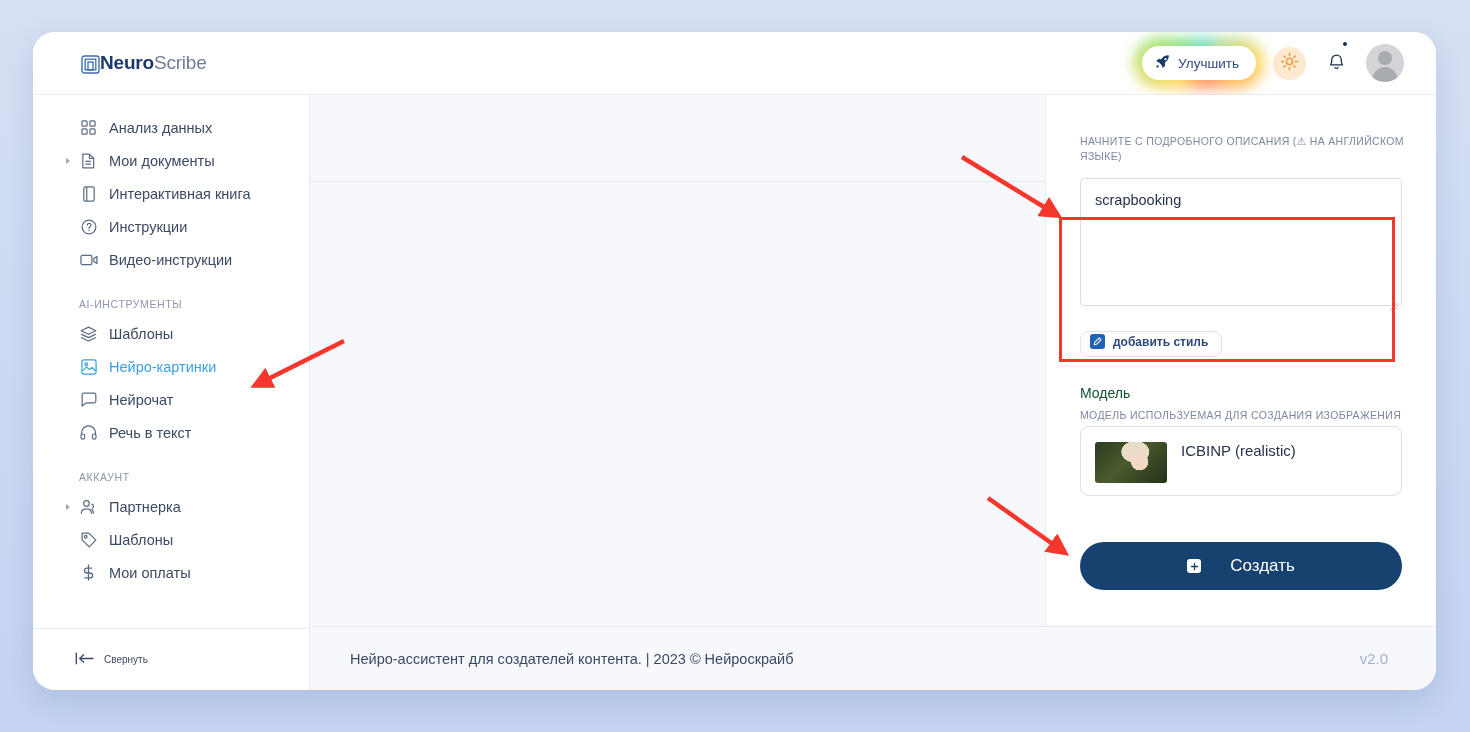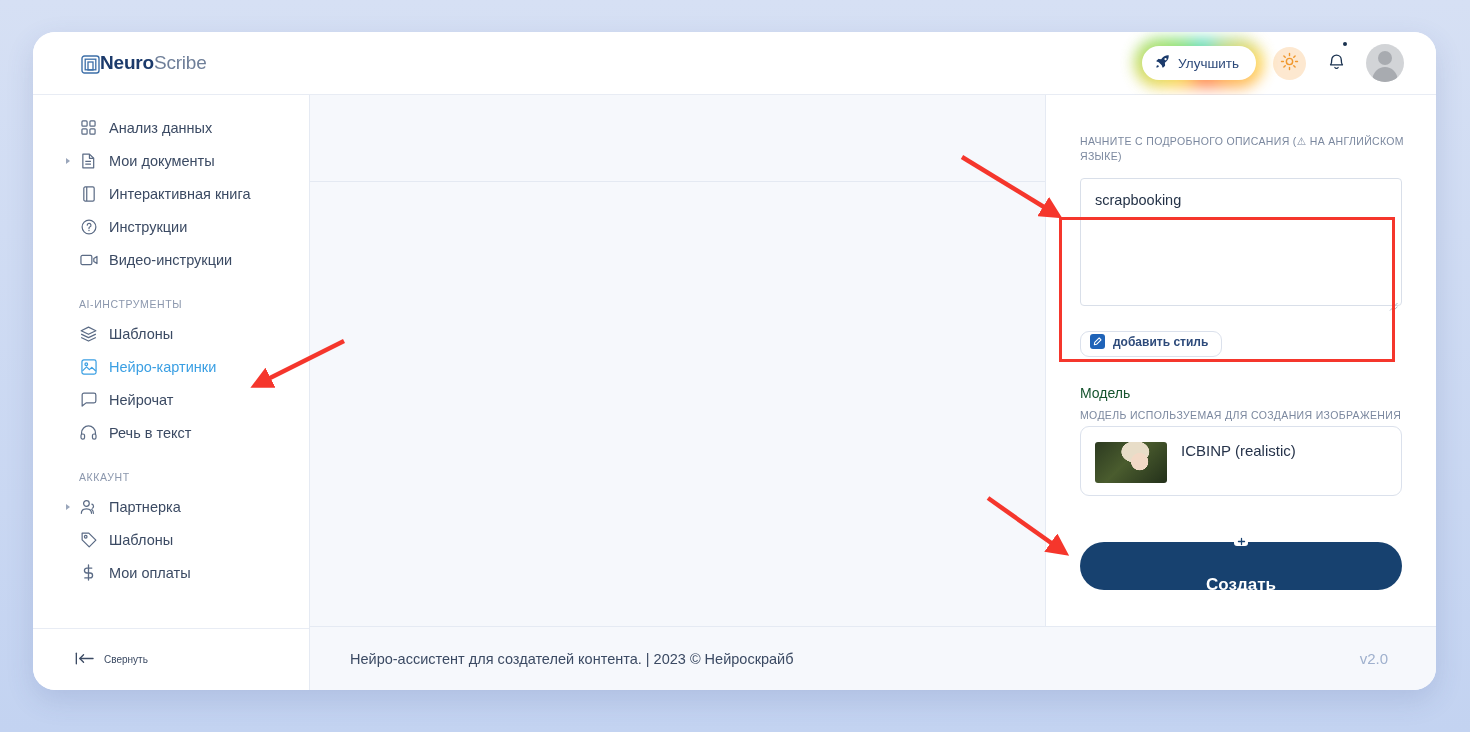--- a/index.html
+++ b/index.html
@@ -231,25 +231,24 @@
   }
   .model-name {
     font-size: 15px; color: #26334a;
     white-space: nowrap;
   }
   .create-btn {
     position: absolute;
     left: 34px; bottom: 36px;
     width: 322px; height: 48px;
     background: #17416f; border: none; border-radius: 24px;
-    color: #fff; font-size: 17px; font-weight: 700;
+    color: #fff; font-size: 17px; font-weight: 400;
     display: flex; align-items: center; justify-content: center; gap: 29px;
     cursor: pointer;
     font-family: "Liberation Sans", sans-serif;
-    flex-direction: column;
   }
   .create-ico {
     width: 14px; height: 14px; border-radius: 3px;
     background: #fff; display: flex; align-items: center; justify-content: center;
   }
 
   
   .app-footer {
     height: 64px; flex: none;
     background: #f6f8fc;

